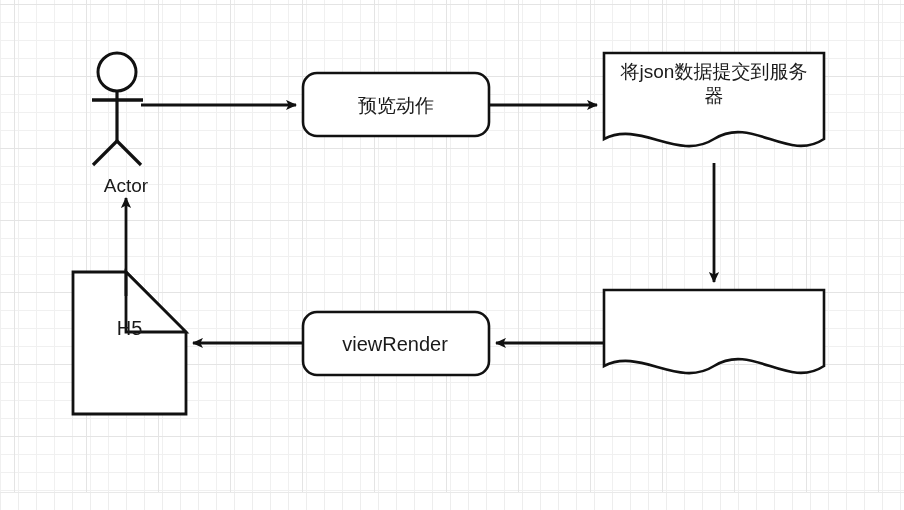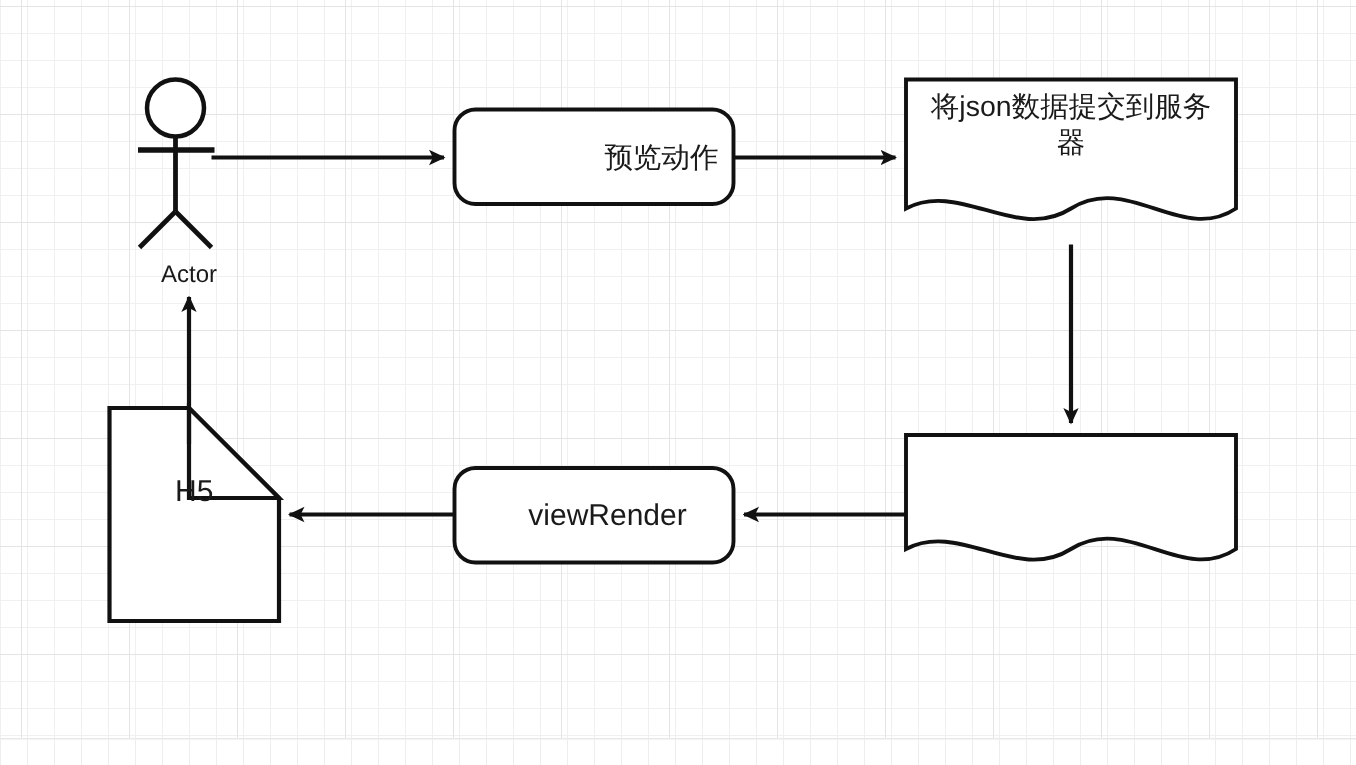--- a/index.html
+++ b/index.html
@@ -61,21 +61,21 @@
   .node-label {
     position: absolute;
     text-align: center;
     color: #1a1a1a;
     line-height: 1.28;
     white-space: pre-line;
     pointer-events: none;
   }
   .label-cjk { font-size: 19px; }
   .label-latin { font-size: 20px; }
-  .label-small { font-size: 16px; }
+  .label-small { font-size: 19px; }
 </style>
 </head>
 <body>
 
 <div id="canvas">
 
   <div class="grid-minor"></div>
   <div class="grid-major"></div>
   <div class="ruler-strip"></div>
 
@@ -115,22 +115,22 @@
 
     <line x1="604" y1="343" x2="496" y2="343" stroke="#111111" stroke-width="2.8" marker-end="url(#arrowFilled)"></line>
 
     <line x1="303" y1="343" x2="193" y2="343" stroke="#111111" stroke-width="2.8" marker-end="url(#arrowFilled)"></line>
 
     <line x1="126" y1="296" x2="126" y2="198" stroke="#111111" stroke-width="2.8" marker-end="url(#arrowFilled)"></line>
   </svg>
 
   <div class="node-label label-small" style="left:76px; top:174px; width:100px;">Actor</div>
 
-  <div class="node-label label-cjk" style="left:303px; top:94px; width:186px;padding-left:45px;">预览动作</div>
+  <div class="node-label label-cjk" style="left:303px; top:94px; width:186px;">预览动作</div>
 
   <div class="node-label label-cjk" style="left:612px; top:60px; width:204px;">将json数据提交到服务器</div>
 
 
-  <div class="node-label label-latin" style="left:303px; top:332px; width:184px;padding-left:10px;">viewRender</div>
+  <div class="node-label label-latin" style="left:303px; top:332px; width:184px;">viewRender</div>
 
   <div class="node-label label-latin" style="left:73px; top:316px; width:113px;">H5</div>
 
 </div>
 
 </body></html>

